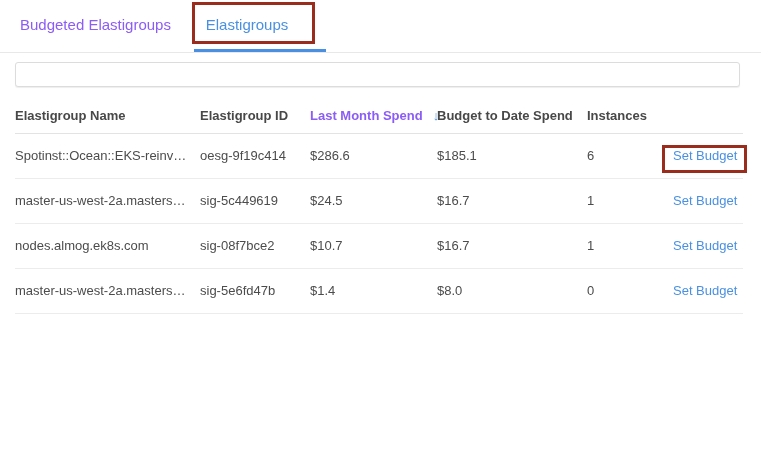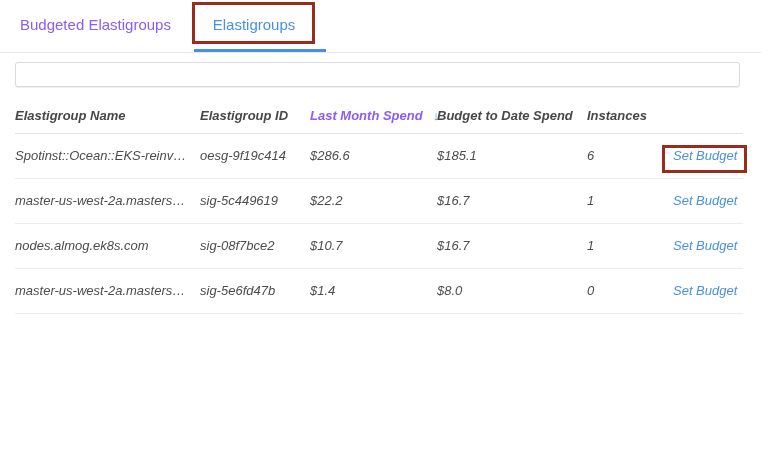--- a/index.html
+++ b/index.html
@@ -15,21 +15,21 @@
 
   
   .tab {
     position: absolute; top: 14px;
     font-size: 15px; line-height: 22px;
     color: #8b5cf6; cursor: pointer;
     white-space: nowrap;
   }
   .tab-budgeted { left: 20px; }
   .tab-elastigroups {
-    left: 193px; width: 122px;
+    left: 186px; width: 122px;
     text-align: center;
     color: #4a90e2;
   }
   .tabbar-divider {
     position: absolute; left: 0; top: 52px;
     width: 761px; height: 1px; background: #e8e8e8;
   }
   .tab-underline {
     position: absolute; left: 194px; top: 49px;
     width: 132px; height: 3px; background: #4a90e2;
@@ -48,21 +48,21 @@
   .filter-box {
     position: absolute; left: 15px; top: 62px;
     width: 725px; height: 25px;
     border: 1px solid #dcdcdc; border-radius: 3px;
     background: #fff;
     box-shadow: 0 1px 1px rgba(0,0,0,0.07);
   }
 
   
   .table-wrap { position: absolute; left: 15px; top: 98px; width: 728px; }
-  table { width: 728px; border-collapse: collapse; table-layout: fixed; font-style: italic; }
+  table { width: 728px; border-collapse: collapse; table-layout: fixed; }
   col.c-name { width: 185px; }
   col.c-id   { width: 110px; }
   col.c-lms  { width: 127px; }
   col.c-mtd  { width: 150px; }
   col.c-inst { width: 86px;  }
   col.c-act  { width: 70px;  }
 
   thead th {
     font-size: 13px; font-weight: 600; color: #484848;
     text-align: left; height: 35px;
@@ -130,21 +130,21 @@
     <td>$185.1</td>
     <td>6</td>
     <td class="action-cell">
       <a class="set-budget">Set Budget</a>
     </td>
   </tr>
 
   <tr>
     <td>master-us-west-2a.masters…</td>
     <td>sig-5c449619</td>
-    <td>$22.2</td>
+    <td>$24.5</td>
     <td>$16.7</td>
     <td>1</td>
     <td class="action-cell">
       <a class="set-budget">Set Budget</a>
     </td>
   </tr>
 
 
   <tr>
     <td>nodes.almog.ek8s.com</td>

